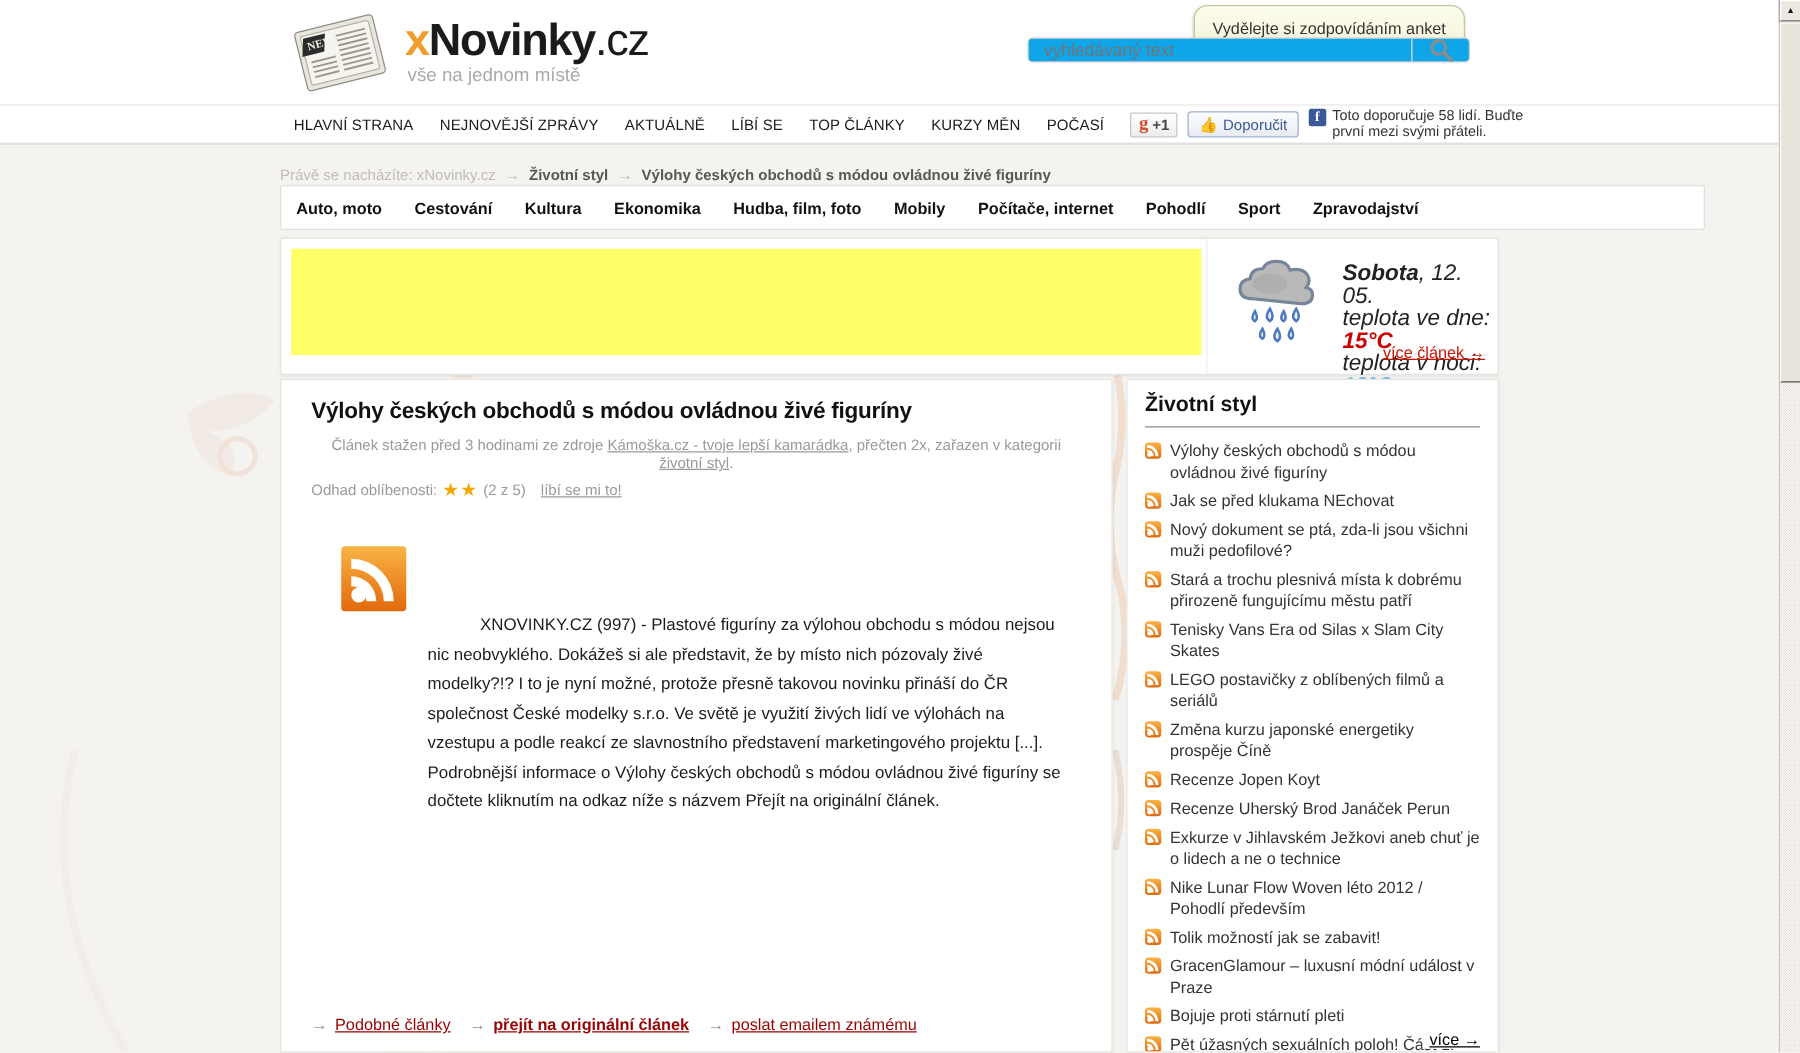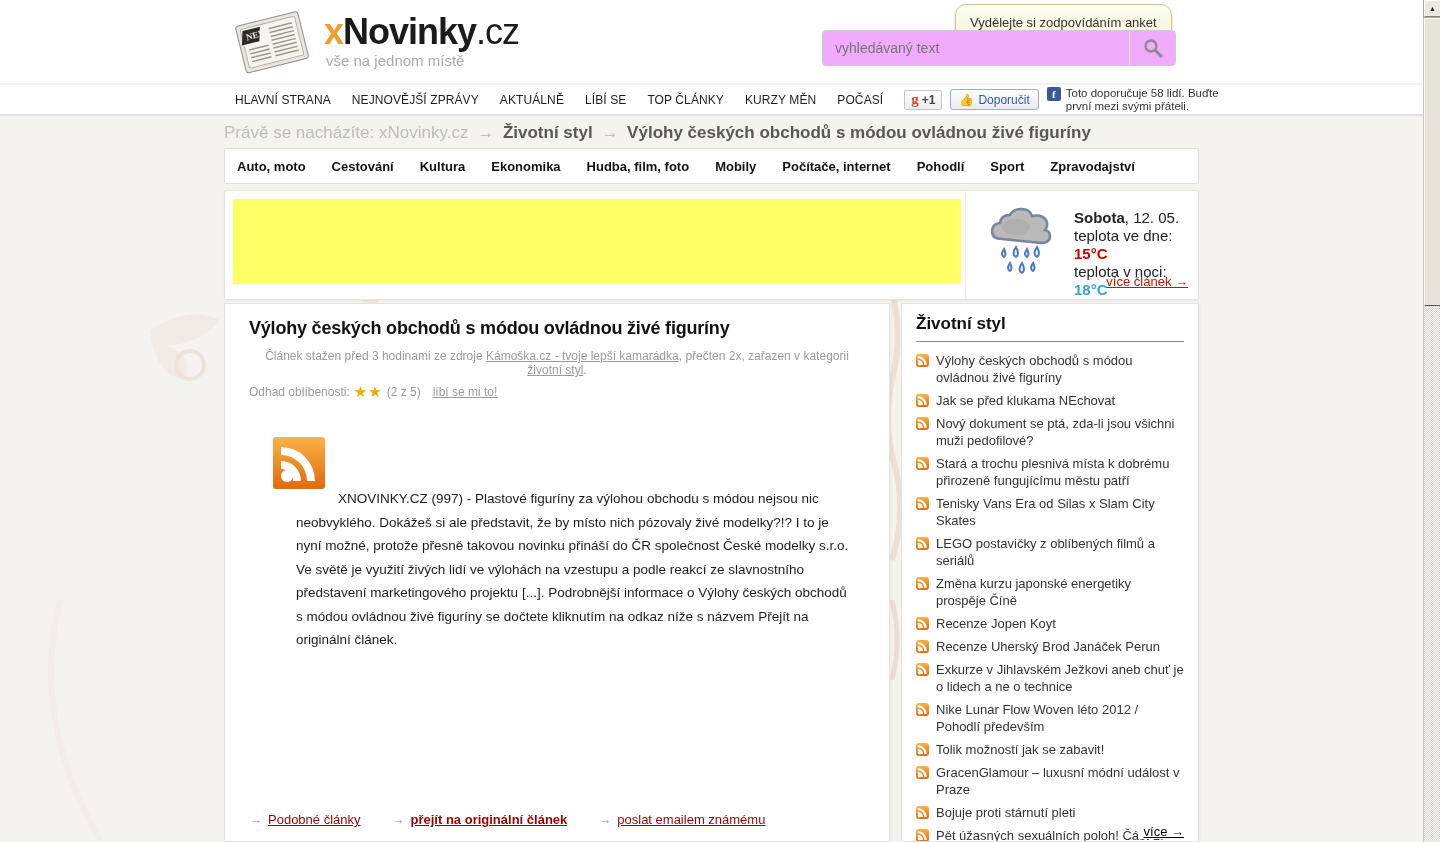--- a/index.html
+++ b/index.html
@@ -28,22 +28,22 @@
   .logo { position:absolute; left:232px; top:6px; display:flex; align-items:flex-start; cursor:pointer; }
   .logo-text { margin-left:10px; margin-top:8px; }
   .logo-title { font-size:36px; line-height:36px; color:#1b1b1b; letter-spacing:-1px; }
   .logo-x { color:#f09d2b; font-weight:bold; }
   .logo-main { font-weight:bold; }
   .logo-tld { font-weight:normal; }
   .logo-tag { font-size:15px; color:#aaa; margin-top:2px; margin-left:2px; }
   .poll-btn { position:absolute; left:955px; top:4px; height:38px; padding:0 14px; border-radius:11px;
     background:linear-gradient(#fdfdef,#f3f2d8); border:1px solid #c9c79a; box-shadow:0 1px 2px rgba(0,0,0,.25);
     font-size:13px; color:#333; line-height:20px; cursor:pointer; }
-  .searchwrap { position:absolute; left:822px; top:30px; width:354px; height:36px; display:flex;
-    border:1px solid #ccc; border-radius:4px; background:#f0abfc; }
+  .searchwrap { position:absolute; left:822px; top:30px; width:354px; height:20px; display:flex;
+    border:1px solid #ccc; border-radius:4px; background:#0ea5e9; }
   .search-input { flex:1; border:none; outline:none; font-size:14px; color:#444; padding:0 12px;
     font-family:"Liberation Sans",sans-serif; background:transparent; }
   .search-btn { width:46px; border:none; border-left:1px solid #ddd; background:transparent; cursor:pointer;
     display:flex; align-items:center; justify-content:center; }
 
   
   .navbar { position:absolute; left:0; top:85px; width:1423px; height:31px; background:#fff; border-bottom:2px solid #e2e2e2; }
   .nav-inner { position:absolute; left:235px; top:0; width:965px; height:100%; display:flex; align-items:center; gap:21px; }
   .nav-item { font-size:12px; color:#1c1c1c; letter-spacing:.1px; cursor:pointer; white-space:nowrap; }
   .social { display:flex; align-items:center; gap:8px; margin-left:auto; }
@@ -53,54 +53,54 @@
   .gplus .p1 { font-size:12px; color:#444; font-weight:bold; }
   .fb-btn { display:flex; align-items:center; gap:4px; background:linear-gradient(#fcfdff,#e9ebf2);
     border:1px solid #9dacce; border-radius:3px; height:21px; padding:0 8px; cursor:pointer; }
   .fb-btn .thumb { color:#3b5998; font-size:12px; }
   .fb-btn .lbl { font-size:12px; color:#3b5998; }
   .fb-blurb { display:flex; gap:5px; width:185px; font-size:11.5px; color:#333; line-height:13px; }
   .fb-f { width:14px; height:14px; background:#3b5998; color:#fff; font-weight:bold; font-size:11px;
     text-align:center; line-height:14px; border-radius:2px; flex:0 0 auto; font-family:"Liberation Serif",serif; }
 
   
-  .breadcrumb { position:absolute; left:224px; top:123px; font-size:17px; color:#b7b4b0; }
+  .breadcrumb { position:absolute; left:224px; top:133px; font-size:12px; color:#b7b4b0; }
   .breadcrumb .sep { color:#b7b4b0; margin:0 4px; }
   .bc-link { color:#585858; font-weight:bold; text-decoration:none; cursor:pointer; }
   .bc-site { color:#c0bdb8; }
 
   
-  .catbar { position:absolute; left:224px; top:148px; width:975px; height:36px; background:#fff;
+  .catbar { position:absolute; left:224px; top:148px; width:1140px; height:36px; background:#fff;
     border:1px solid #e2e0dc; border-radius:2px; display:flex; align-items:center; padding-left:12px; gap:26px; }
   .cat-item { font-size:13px; font-weight:bold; color:#111; cursor:pointer; white-space:nowrap; }
 
   
   .bannerpanel { position:absolute; left:224px; top:190px; width:975px; height:110px; background:#fff;
     border:1px solid #e6e4e0; border-radius:2px; box-shadow:0 1px 2px rgba(0,0,0,.05); }
   .yellow-ad { position:absolute; left:8px; top:8px; width:728px; height:85px; background:#ffff66; cursor:pointer; }
   .weather { position:absolute; left:740px; top:0; width:233px; height:108px; border-left:1px solid #eee; }
   .w-icon { position:absolute; left:20px; top:14px; }
-  .w-text { position:absolute; left:108px; top:18px; font-size:15px; color:#222; line-height:18px; }
+  .w-text { position:absolute; left:108px; top:18px; font-size:18px; color:#222; line-height:18px;font-style:italic; }
   .w-temp-day { color:#cc0000; font-weight:bold; }
   .w-temp-night { color:#3aa0d8; font-weight:bold; }
   .w-more { position:absolute; right:10px; bottom:10px; font-size:13px; color:#cc1100; }
 
   
   .article { position:absolute; left:224px; top:303px; width:666px; height:539px; background:#fff;
     border:1px solid #e6e4e0; box-shadow:1px 1px 2px rgba(0,0,0,.05); padding:14px 24px; }
   .art-title { font-size:18px; font-weight:bold; color:#111; letter-spacing:-.2px; }
   .art-meta { margin-top:10px; text-align:center; font-size:12px; color:#9a9a9a; }
   .art-meta a { color:#9a9a9a; }
   .art-rating { margin-top:6px; font-size:12px; color:#9a9a9a; display:flex; align-items:center; gap:4px; }
   .star { color:#f5a800; font-size:15px; letter-spacing:1px; }
   .art-rating a { color:#9a9a9a; margin-left:8px; }
   .art-body { margin-top:30px; position:relative; }
   .rss-big { position:absolute; left:24px; top:6px; }
-  .art-text { margin-left:47px; margin-right:10px; font-size:13.5px; line-height:23.5px; color:#1c1c1c; text-indent:42px; }
-  .art-links { position:absolute; left:24px; bottom:14px; font-size:13px; display:flex; gap:31px; }
+  .art-text { margin-left:93px; margin-right:10px; font-size:13.5px; line-height:23.5px; color:#1c1c1c; text-indent:42px; }
+  .art-links { position:absolute; left:24px; bottom:14px; font-size:13px; display:flex; gap:15px; }
   .art-links .arr { color:#9a8f85; text-decoration:none; margin-right:6px; }
   .art-links a { color:#990000; }
   .art-links a.strong { font-weight:bold; }
 
   
   .sidebar { position:absolute; left:901px; top:303px; width:298px; height:539px; background:#fff;
     border:1px solid #e6e4e0; box-shadow:1px 1px 2px rgba(0,0,0,.05); padding:10px 14px; overflow:hidden; }
   .sb-title { font-size:17px; font-weight:bold; color:#111; padding-bottom:7px; border-bottom:1px solid #888; margin-bottom:10px; }
   .sb-list { list-style:none; }
   .sb-item { display:flex; gap:7px; margin-bottom:6px; cursor:pointer; }

